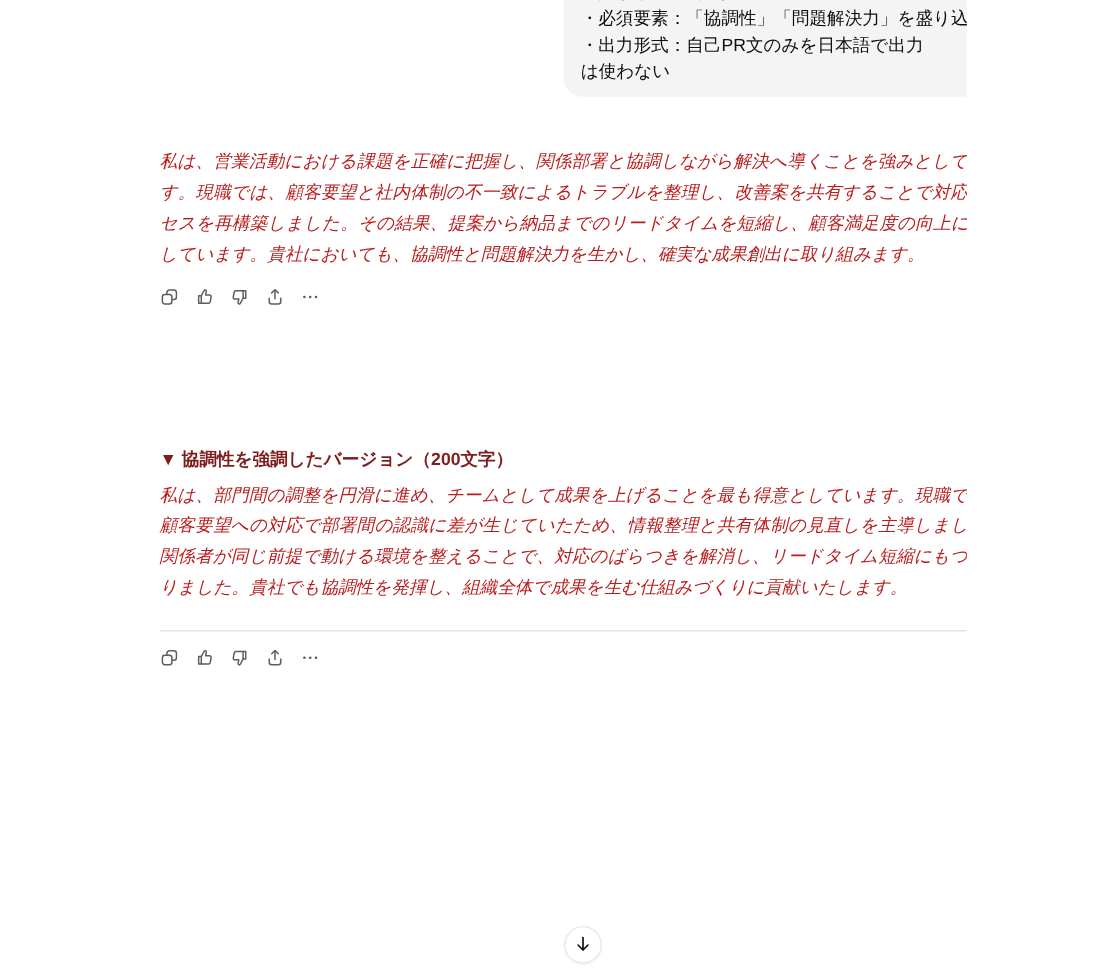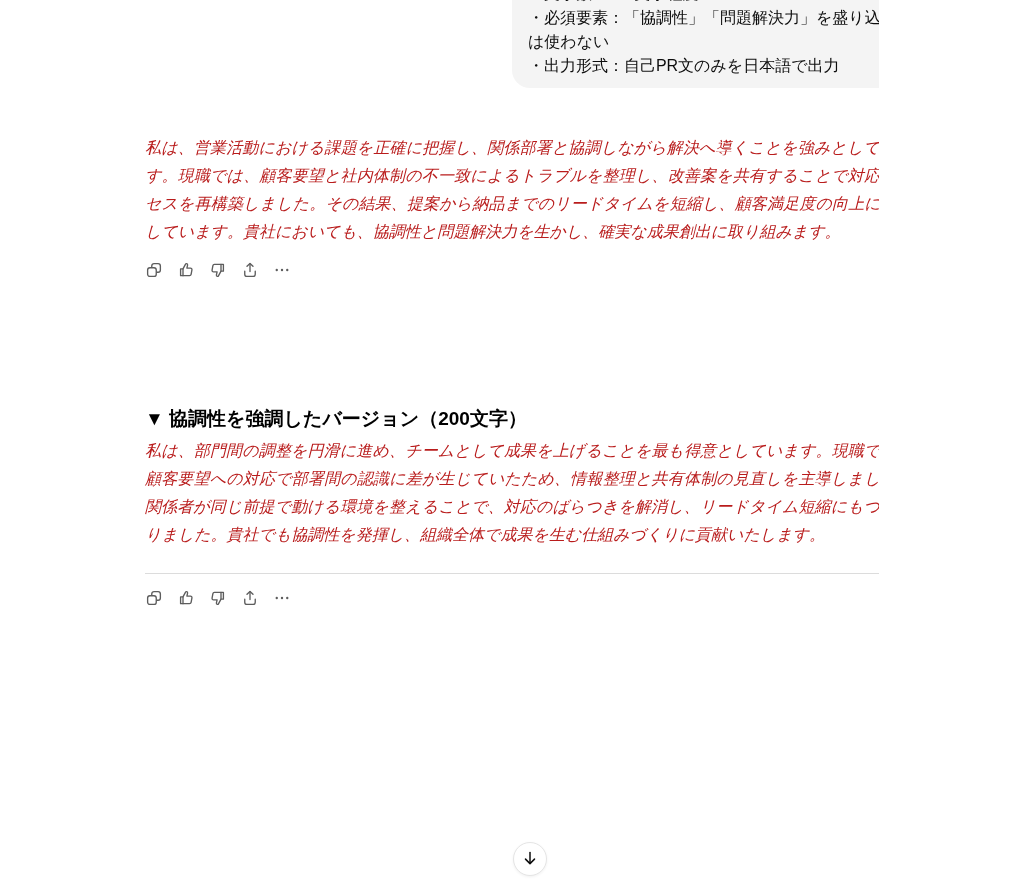--- a/index.html
+++ b/index.html
@@ -41,22 +41,22 @@
   
   .assistant-text {
     color: #b91c1c;
     font-size: 16px;
     line-height: 28px;
     text-align: justify;
     font-style: italic;
   }
   .assistant-1 { margin-top: 46px; }
   .section-heading {
-    color: #000000;
-    font-size: 19px;
+    color: #7f1d1d;
+    font-size: 16px;
     line-height: 24px;
     font-weight: 700;
   }
   .heading-1 { margin-top: 45px; }
   .heading-2 { margin-top: 31px; }
   .section-body { margin-top: 6px; }
   .divider {
     border: none;
     border-top: 1px solid #dcdcdc;
     margin: 24px 0 0 0;
@@ -106,22 +106,22 @@
 </head>
 <body>
 
 <div class="page">
   <div class="chat-column">
 
     <div class="user-turn">
       <div class="bubble bubble-1">
         <div class="line">・文字数：200文字程度</div>
         <div class="line">・必須要素：「協調性」「問題解決力」を盛り込む</div>
+        <div class="line">・出力形式：自己PR文のみを日本語で出力</div>
         <div class="line">は使わない</div>
-        <div class="line">・出力形式：自己PR文のみを日本語で出力</div>
       </div>
     </div>
 
     <div class="assistant-text assistant-1">私は、営業活動における課題を正確に把握し、関係部署と協調しながら解決へ導くことを強みとしています。現職では、顧客要望と社内体制の不一致によるトラブルを整理し、改善案を共有することで対応プロセスを再構築しました。その結果、提案から納品までのリードタイムを短縮し、顧客満足度の向上に貢献しています。貴社においても、協調性と問題解決力を生かし、確実な成果創出に取り組みます。</div>
 
     <div class="actions-row">
       <button class="icon-btn" aria-label="copy">
         <span>
           <svg width="18" height="18" viewBox="0 0 24 24" fill="none" stroke="currentColor" stroke-width="1.8" stroke-linecap="round" stroke-linejoin="round">
             <rect x="9" y="3.5" width="11.5" height="11.5" rx="3"></rect>

